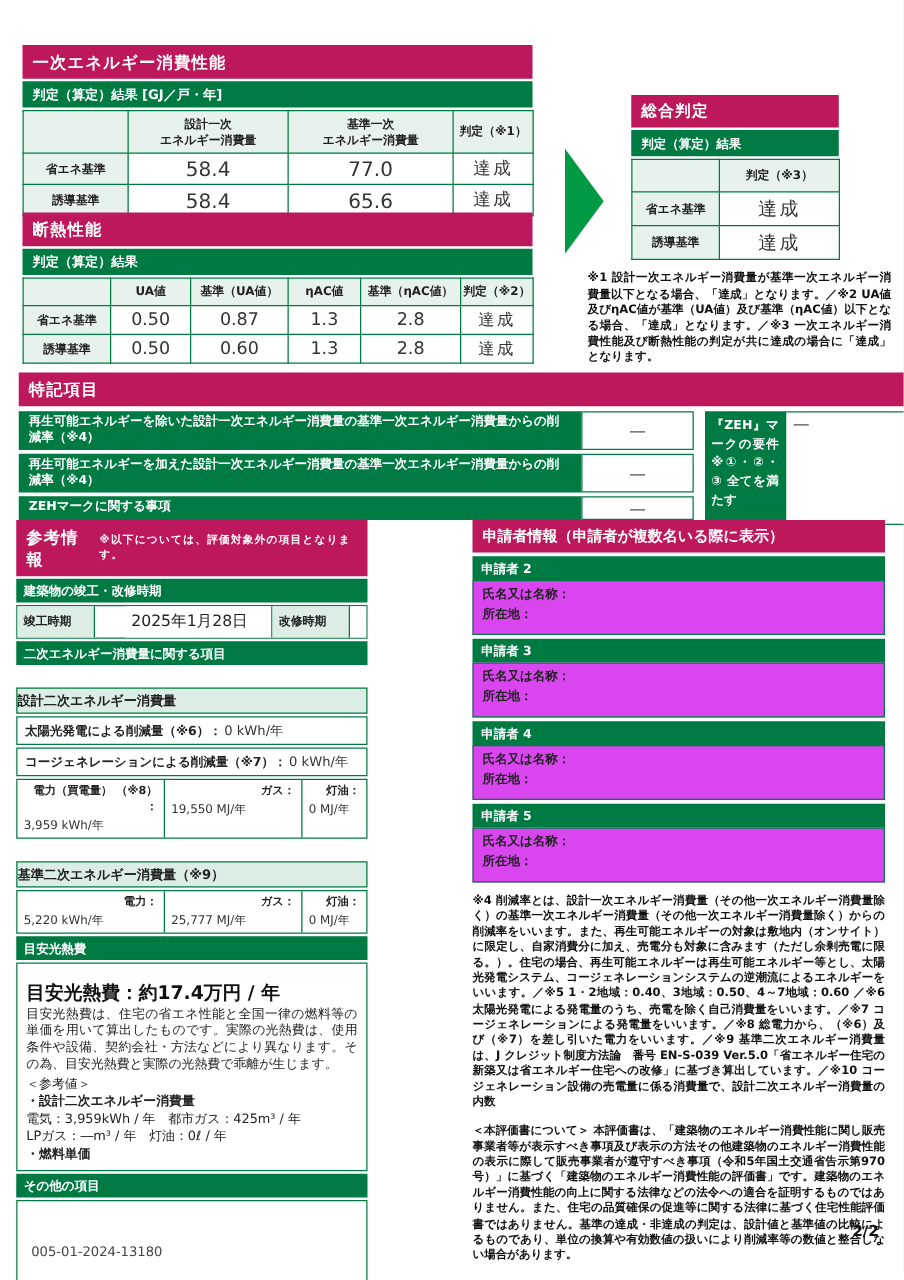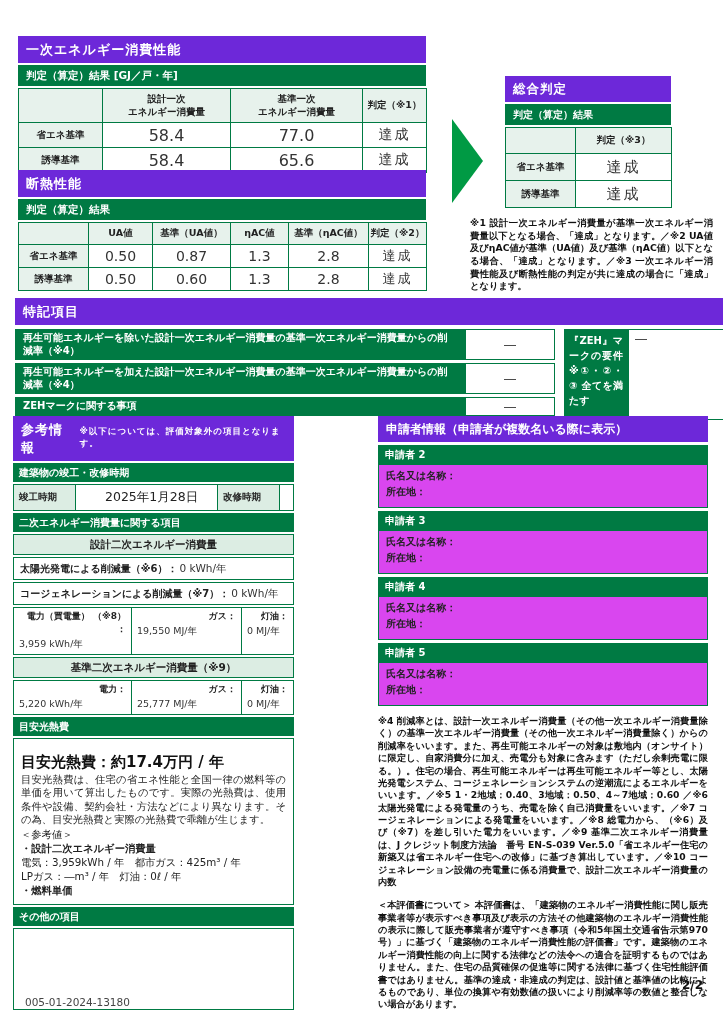--- a/index.html
+++ b/index.html
@@ -5,21 +5,21 @@
   * { margin:0; padding:0; box-sizing:border-box; }
   html,body { background:#e8e8e8; }
   body { font-family:"DejaVu Sans", sans-serif; color:#222; }
   #page {
     position:relative; width:723px; height:1024px; margin:0 auto;
     background:#ffffff; overflow:hidden;
   }
 
   
   .bar-dark {
-    background:#6d28d9; color:#fff; font-weight:bold; font-size:13px;
+    background:#be185d; color:#fff; font-weight:bold; font-size:13px;
     padding:5px 8px 4px; letter-spacing:1px;
   }
   .bar-green {
     background:#007a43; color:#fff; font-weight:bold; font-size:10.5px;
     padding:4px 8px 3px; margin-top:2px;
   }
 
   
   table.grid { border-collapse:collapse; width:100%; margin-top:2px; table-layout:fixed; }
   .grid th, .grid td { border:1px solid #007a43; }
@@ -78,22 +78,22 @@
     font-size:12px; color:#333;
   }
 
   
   .sec-e { position:absolute; left:13px; top:416px; width:281px; }
   .e-dark { display:flex; align-items:baseline; gap:6px; }
   .e-dark .t { font-size:13px; }
   .e-dark .n { font-size:8.5px; font-weight:bold; }
   .e-green { background:#007a43; color:#fff; font-weight:bold; font-size:10px; padding:3px 6px 2px; margin-top:2px; }
   .e-light {
-    background:#dcede3; border:1px solid #007a43; text-align:center;
-    font-weight:bold; font-size:10.5px; color:#222; padding:3px 0 2px; margin-top:2px;
+    background:#dcede3; border:1px solid #007a43; text-align:left;
+    font-weight:bold; font-size:10.5px; color:#222; padding:3px 0 2px; margin-top:18px;
   }
   .e-comp { display:flex; margin-top:2px; border:1px solid #007a43; }
   .e-comp > div { padding:4px 5px; display:flex; align-items:center; }
   .e-comp .lab { background:#dcede3; width:62px; font-size:9.5px; font-weight:bold; border-right:1px solid #007a43; }
   .e-comp .v1 { width:118px; font-size:12.5px; border-right:1px solid #007a43; background:#fff;margin-left:24px; }
   .e-comp .lab2 { border-left:0; }
   .e-comp .v2 { flex:1; background:#fff; }
   .e-line {
     border:1px solid #007a43; background:#fff; padding:4px 6px 3px; margin-top:2px;
     font-size:10px; display:flex; align-items:baseline; gap:2px;

